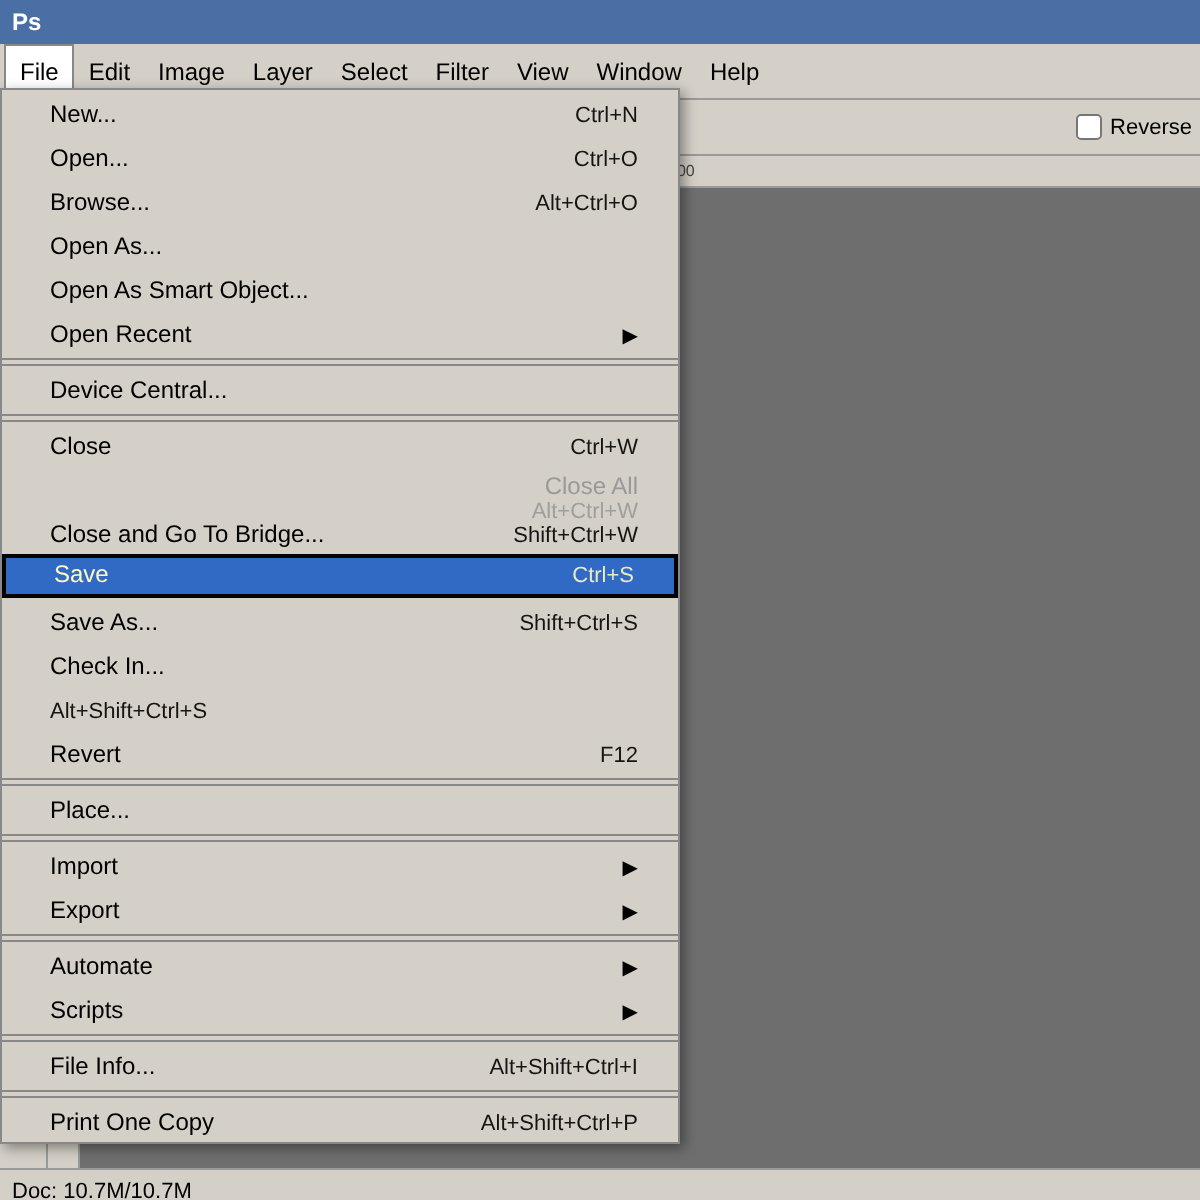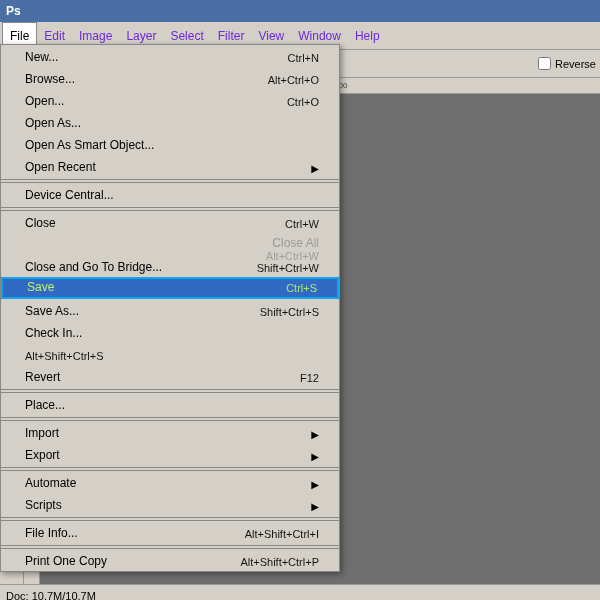--- a/index.html
+++ b/index.html
@@ -31,21 +31,21 @@
       height: 28px;
       display: flex;
       align-items: center;
       border-bottom: 1px solid #999;
       padding: 0 2px;
     }
     .menu-item {
       padding: 2px 7px;
       cursor: pointer;
       font-size: 12px;
-      color: #6d28d9;
+      color: #000000;
       height: 100%;
       display: flex;
       align-items: center;
     }
     .menu-item.file-active {
       background: #fff;
       border: 1px solid #888;
       border-bottom: 1px solid #fff;
       color: #000;
       position: relative;
@@ -215,22 +215,22 @@
       align-items: flex-end;
       padding: 3px 20px 3px 24px;
       cursor: pointer;
       font-size: 12px;
       color: #000;
       height: 22px;
     }
     .dropdown-item.disabled { color: #999; cursor: default; flex-direction: column; }
     .dropdown-item.save-item {
       background: #316ac5;
-      color: #bef264;
-      border: 2px solid #0ea5e9;
+      color: #fef9c3;
+      border: 2px solid #000000;
     }
     .dropdown-item .shortcut {
       color: inherit;
       font-size: 11px;
       opacity: 0.9;
     }
     .dropdown-item .arrow {
       font-size: 10px;
     }
     .menu-divider {
@@ -352,26 +352,26 @@
 </div>
 
 <div id="file-dropdown">
 
   <div class="menu-section">
     <div class="dropdown-item">
       <span>New...</span>
       <span class="shortcut">Ctrl+N</span>
     </div>
     <div class="dropdown-item">
+      <span>Open...</span>
+      <span class="shortcut">Ctrl+O</span>
+    </div>
+    <div class="dropdown-item">
       <span>Browse...</span>
       <span class="shortcut">Alt+Ctrl+O</span>
-    </div>
-    <div class="dropdown-item">
-      <span>Open...</span>
-      <span class="shortcut">Ctrl+O</span>
     </div>
     <div class="dropdown-item">
       <span>Open As...</span>
       <span class="shortcut"></span>
     </div>
     <div class="dropdown-item">
       <span>Open As Smart Object...</span>
       <span class="shortcut"></span>
     </div>
     <div class="dropdown-item">

